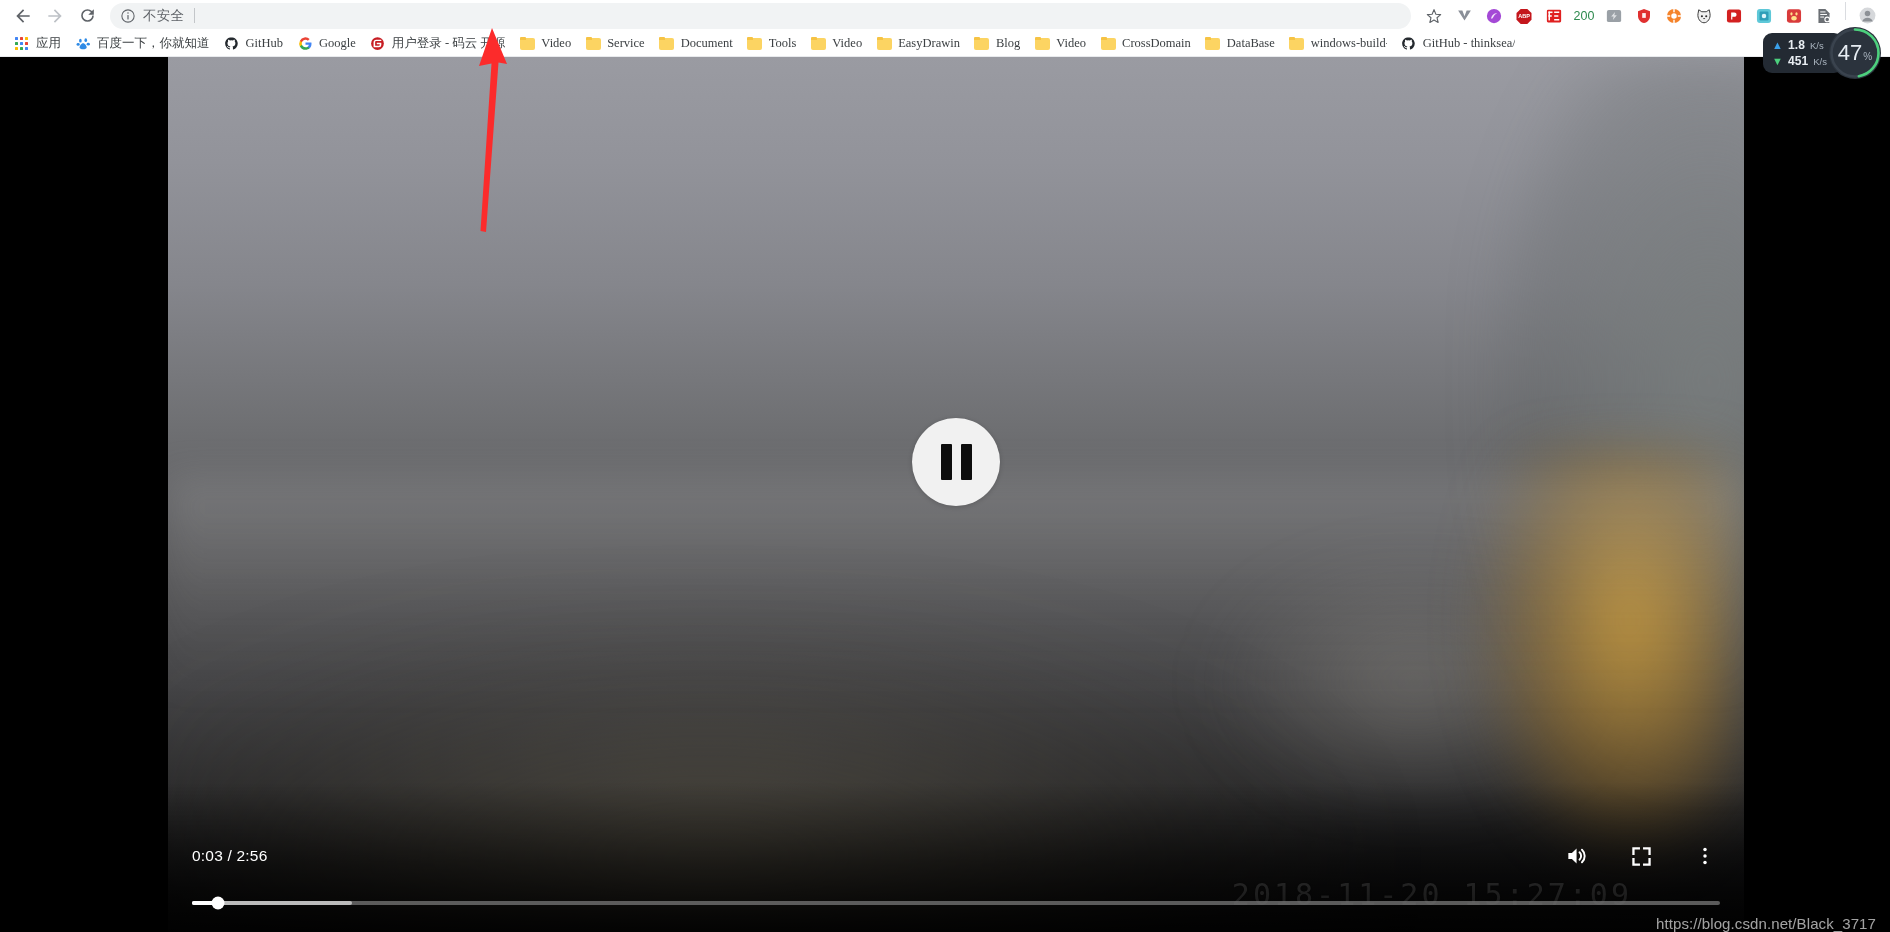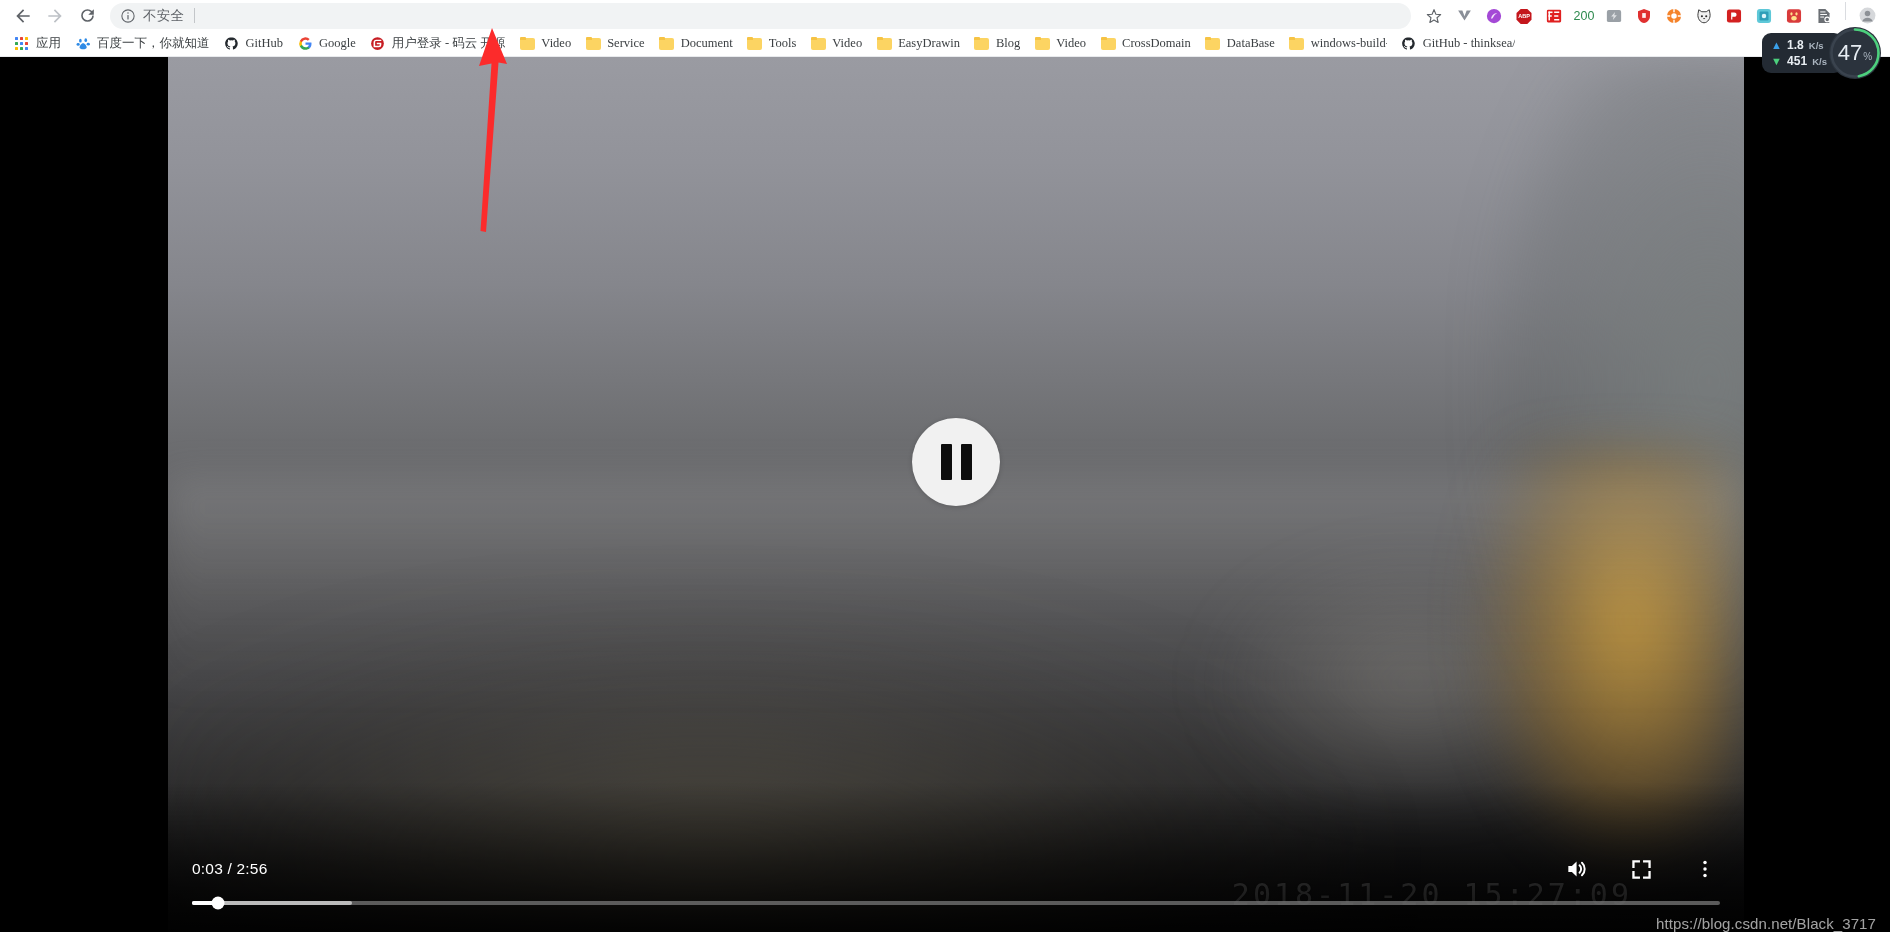--- a/index.html
+++ b/index.html
@@ -213,21 +213,21 @@
   }
 
   
   .controls {
     position:absolute; left:0; right:0; bottom:0;
     height: 150px;
     background: linear-gradient(to top, rgba(0,0,0,0.88) 0%, rgba(0,0,0,0.55) 45%, rgba(0,0,0,0) 100%);
     pointer-events:none;
   }
   .ctrl-row {
-    position:absolute; left:24px; right:24px; bottom: 48px;
+    position:absolute; left:24px; right:24px; bottom: 61px;
     display:flex; align-items:center;
     pointer-events:auto;
   }
   .time-display {
     font-size: 15.5px; color:#fff; font-weight:400;
     letter-spacing:0.2px;
   }
   .ctrl-right { margin-left:auto; display:flex; align-items:center; gap: 34px; }
   .ctrl-btn { cursor:pointer; display:flex; align-items:center; justify-content:center; width:30px;height:30px;}
 
@@ -279,21 +279,21 @@
     border-radius: 9px;
     padding: 5px 16px 5px 9px;
     margin-right: -14px;
     display:flex; flex-direction:column; gap:2px;
   }
   .net-line { display:flex; align-items:center; gap:5px; white-space:nowrap; }
   .net-arrow { font-size: 11px; line-height:1; }
   .net-up { color:#3aa0ea; }
   .net-down { color:#4cd07d; }
   .net-val { font-size: 12px; color:#e9eef3; font-weight:700; letter-spacing:0.1px; }
-  .net-unit { font-size: 9.5px; color:#aab4bf; font-weight:700; }
+  .net-unit { font-size: 9.5px; color:#aab4bf; font-weight:400; }
   .net-gauge {
     position:relative;
     width: 52px; height:52px;
     border-radius:50%;
     background: #2b333d;
     display:flex; align-items:center; justify-content:center;
     z-index:2;
   }
   .net-gauge svg { position:absolute; left:0; top:0; }
   .net-pct {

